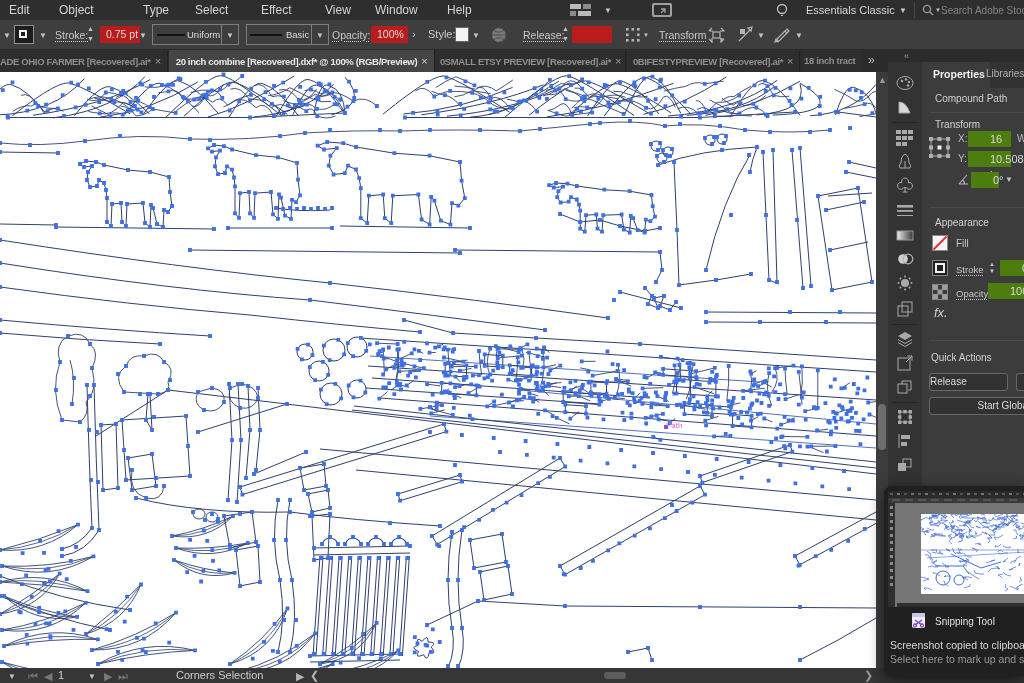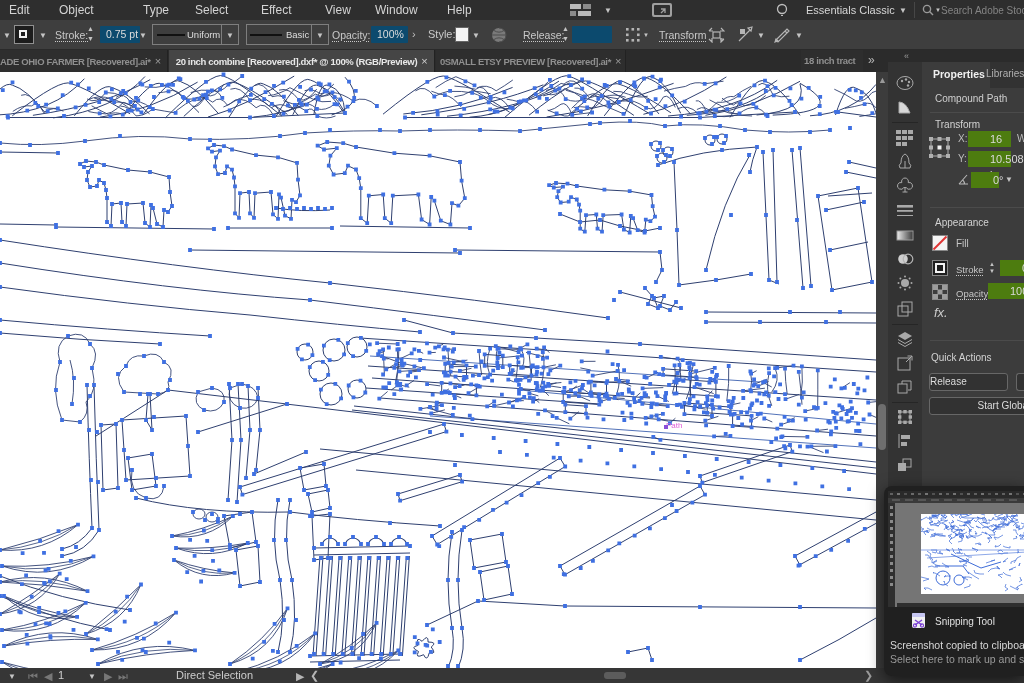--- a/index.html
+++ b/index.html
@@ -2,21 +2,21 @@
 <html><head><meta charset="utf-8"><style>
 *{margin:0;padding:0;box-sizing:border-box}
 html,body{width:1024px;height:683px;overflow:hidden;background:#2e2e2e;
  font-family:"Liberation Sans",sans-serif;-webkit-font-smoothing:antialiased}
 .abs{position:absolute}
 #menubar{position:absolute;left:0;top:0;width:1024px;height:20px;background:#2e2e2e;color:#d4d4d4;font-size:12px;overflow:hidden}
 #menubar span.mi{position:absolute;top:3px;white-space:nowrap}
 #ctrlbar{position:absolute;left:0;top:20px;width:1024px;height:30px;background:#3e3e3e;border-bottom:1px solid #2a2a2a;color:#c9c9c9;font-size:11px}
 .chev{color:#c4c4c4;font-size:8px}
 .ulab{text-decoration:underline;text-decoration-style:dotted;text-underline-offset:2px;font-size:10.5px}
-.fld{position:absolute;background:#0c4a6e;color:#dcdcdc;font-size:11px;height:17px;line-height:17px;padding-left:6px;border-radius:1px}
+.fld{position:absolute;background:#b91c1c;color:#dcdcdc;font-size:11px;height:17px;line-height:17px;padding-left:6px;border-radius:1px}
 #tabbar{position:absolute;left:0;top:50px;width:888px;height:22px;background:#2b2b2b;font-size:9.5px;font-weight:bold;letter-spacing:-0.35px;color:#8f8f8f}
 .tab{position:absolute;top:0;height:22px;line-height:22px;white-space:nowrap;overflow:hidden;border-right:1px solid #222;padding:0 3px;background:#2e2e2e}
 .tabx{color:#9a9a9a;font-weight:normal;margin-left:4px;font-size:11px}
 #canvas{position:absolute;left:0;top:72px;width:876px;height:596px;background:#ffffff;overflow:hidden}
 #vscroll{position:absolute;left:876px;top:72px;width:12px;height:596px;background:#3c3c3c}
 #dock{position:absolute;left:888px;top:62px;width:34px;height:621px;background:#333333}
 #ptop{position:absolute;left:888px;top:50px;width:136px;height:12px;background:#2b2b2b}
 #panel{position:absolute;left:922px;top:62px;width:102px;height:621px;background:#3c3c3c;color:#c8c8c8;font-size:10px;overflow:hidden}
 .pdiv{position:absolute;left:8px;width:94px;border-top:1px solid #4b4b4b}
 .pfld{position:absolute;background:#4d7c0f;color:#dadada;font-size:11px;height:16px;line-height:16px;padding-left:22px}
@@ -130,20 +130,21 @@
         <path d="M2 16 l3-1 -2-2 z" fill="#b5b5b5"></path>
       </g>
     </svg>
  <span class="chev abs" style="left:795px;top:11px">▼</span>
 </div>
 
 <div id="tabbar">
  <div class="tab" style="left:0;width:168px;padding-left:0">ADE OHIO FARMER [Recovered].ai*<span class="tabx">×</span></div>
  <div class="tab" style="left:169px;width:266px;background:#454545;color:#e8e8e8;text-align:center">20 inch combine [Recovered].dxf* @ 100% (RGB/Preview)<span class="tabx" style="color:#cfcfcf">×</span></div>
  <div class="tab" style="left:436px;width:190px;text-align:center">0SMALL ETSY PREVIEW [Recovered].ai*<span class="tabx">×</span></div>
+ <div class="tab" style="left:627px;width:173px;text-align:center">0BIFESTYPREVIEW [Recovered].ai*<span class="tabx">×</span></div>
  <div class="tab" style="left:801px;width:62px;border-right:none">18 inch tract</div>
  <span class="abs" style="left:868px;top:3px;color:#b5b5b5;font-size:12px;font-weight:normal">»</span>
 </div>
 
 <div id="canvas">
 <svg width="876" height="596" viewBox="0 0 876 596" style="position:absolute;left:0;top:0">
 <path d="M-20 42.6Q2.5 7.2 12.5 13.2Q26.5 17.2 45.1 40.6" stroke="#2f4070" stroke-width="1.0" fill="none"></path>
 <path d="M-4.0 43.1Q54.3 40.8 84.4 6.7" stroke="#2f4070" stroke-width="1.0" fill="none"></path>
 <path d="M12.3 43.8Q61.2 5.7 71.2 11.7Q85.2 15.7 130.1 41.8" stroke="#2f4070" stroke-width="1.0" fill="none"></path>
 <path d="M32.9 43.3Q106.6 32.9 150.2 7.6" stroke="#2f4070" stroke-width="1.0" fill="none"></path>
@@ -786,21 +787,21 @@
 </div>
 
 <div id="statusbar">
  <span class="chev abs" style="left:8px;top:4px">▼</span>
  <span class="abs" style="left:28px;top:2px;color:#777">⏮</span>
  <span class="abs" style="left:44px;top:2px;color:#777">◀</span>
  <span class="abs" style="left:58px;top:1px;color:#cfcfcf">1</span>
  <span class="chev abs" style="left:88px;top:4px">▼</span>
  <span class="abs" style="left:104px;top:2px;color:#777">▶</span>
  <span class="abs" style="left:118px;top:2px;color:#777">⏭</span>
- <span class="abs" style="left:176px;top:1px;color:#cdcdcd">Direct Selection</span>
+ <span class="abs" style="left:176px;top:1px;color:#cdcdcd">Corners Selection</span>
  <span class="abs" style="left:296px;top:2px;color:#b5b5b5">▶</span>
  <span class="abs" style="left:310px;top:1px;color:#b5b5b5">❮</span>
  <div class="abs" style="left:604px;top:4px;width:22px;height:7px;background:#5c5c5c;border-radius:3px"></div>
  <span class="abs" style="left:864px;top:1px;color:#9a9a9a">❯</span>
 </div>
 
 <div id="notif">
  <div class="abs" style="left:4px;top:5px;width:140px;height:116px;background:#535353;overflow:hidden">
 <div class="abs" style="left:0;top:0;width:140px;height:7px;background:#2a2a2a"></div>
 <div class="abs" style="left:0;top:7px;width:140px;height:5px;background:#3a3a3a"></div>

